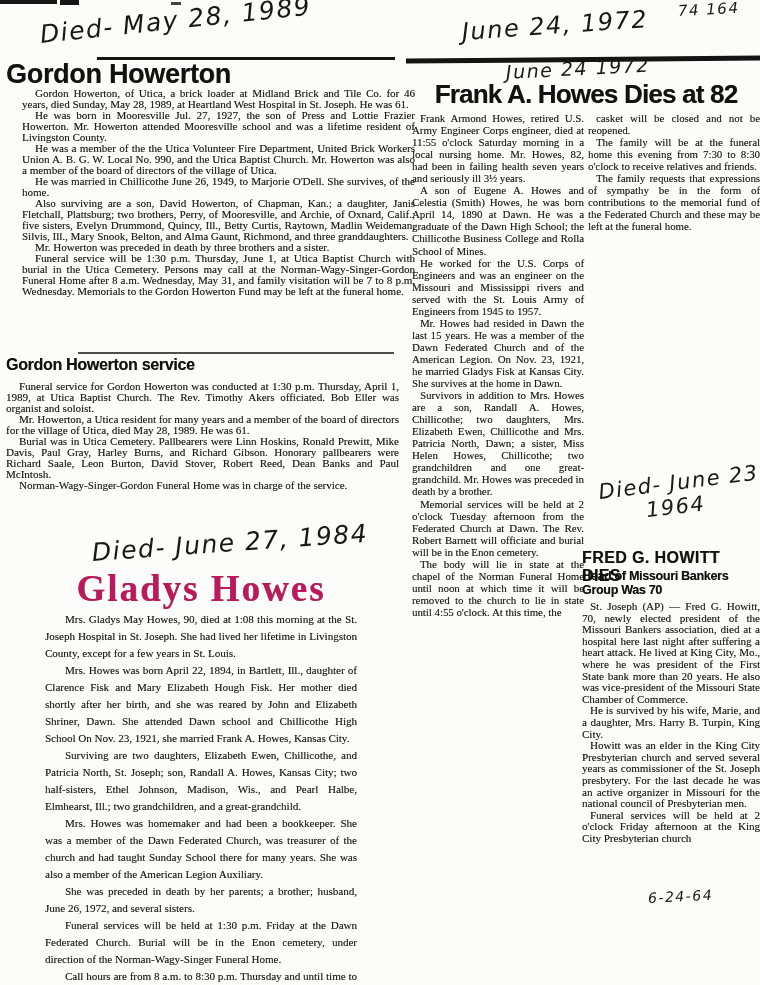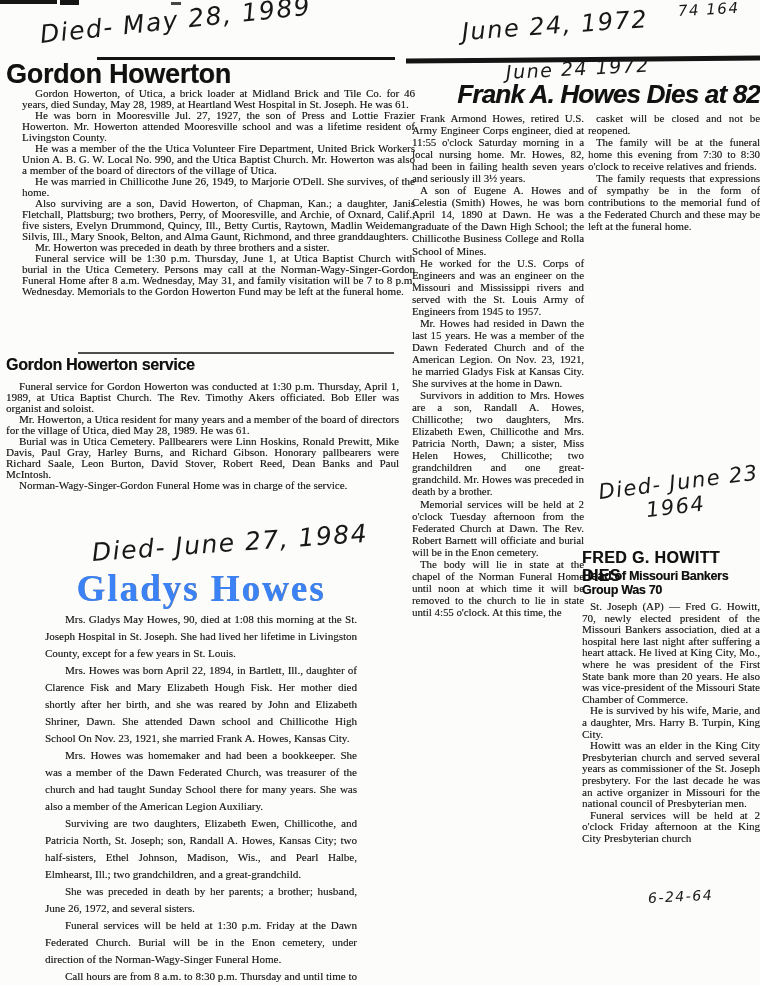--- a/index.html
+++ b/index.html
@@ -21,21 +21,21 @@
   .ind20 p{text-indent:20px;}
   .ind8 p{text-indent:8px;}
   
   .h-sans{
     font-family:"Liberation Sans", sans-serif;font-weight:bold;
     text-align:left;color:#111;letter-spacing:-0.3px;
     text-shadow:0.3px 0.3px 0 rgba(0,0,0,0.5);
   }
   .h-serif{
     font-family:"Liberation Serif", serif;font-weight:bold;
-    text-align:center;color:#3b82f6;letter-spacing:2px;
+    text-align:center;color:#be185d;letter-spacing:2px;
     text-shadow:0.4px 0.4px 0 rgba(0,0,0,0.5);
   }
   
   .hw{
     font-family:"DejaVu Sans", sans-serif;font-style:italic;
     color:#181818;white-space:nowrap;letter-spacing:1.5px;
     transform-origin:left center;
   }
 </style>
 </head>
@@ -72,36 +72,36 @@
   <p>Norman-Wagy-Singer-Gordon Funeral Home was in charge of the service.</p>
 </div>
 
 <div class="abs hw" style="left:92px;top:538px;font-size:25px;transform:rotate(-4deg);">Died- June 27, 1984</div>
 
 <div class="abs h-serif" style="left:45px;top:567px;width:312px;font-size:37px;">Gladys Howes</div>
 
 <div class="abs copy ind20" style="left:45px;top:611px;width:312px;font-size:11px;line-height:17px;">
   <p>Mrs. Gladys May Howes, 90, died at 1:08 this morning at the St. Joseph Hospital in St. Joseph. She had lived her lifetime in Livingston County, except for a few years in St. Louis.</p>
   <p>Mrs. Howes was born April 22, 1894, in Bartlett, Ill., daughter of Clarence Fisk and Mary Elizabeth Hough Fisk. Her mother died shortly after her birth, and she was reared by John and Elizabeth Shriner, Dawn. She attended Dawn school and Chillicothe High School On Nov. 23, 1921, she married Frank A. Howes, Kansas City.</p>
+  <p>Surviving are two daughters, Elizabeth Ewen, Chillicothe, and Patricia North, St. Joseph; son, Randall A. Howes, Kansas City; two half-sisters, Ethel Johnson, Madison, Wis., and Pearl Halbe, Elmhearst, Ill.; two grandchildren, and a great-grandchild.</p>
   <p>Mrs. Howes was homemaker and had been a bookkeeper. She was a member of the Dawn Federated Church, was treasurer of the church and had taught Sunday School there for many years. She was also a member of the American Legion Auxiliary.</p>
-  <p>Surviving are two daughters, Elizabeth Ewen, Chillicothe, and Patricia North, St. Joseph; son, Randall A. Howes, Kansas City; two half-sisters, Ethel Johnson, Madison, Wis., and Pearl Halbe, Elmhearst, Ill.; two grandchildren, and a great-grandchild.</p>
   <p>She was preceded in death by her parents; a brother; husband, June 26, 1972, and several sisters.</p>
   <p>Funeral services will be held at 1:30 p.m. Friday at the Dawn Federated Church. Burial will be in the Enon cemetery, under direction of the Norman-Wagy-Singer Funeral Home.</p>
   <p>Call hours are from 8 a.m. to 8:30 p.m. Thursday and until time to move to the church at 11:30 a.m. Friday. Memorials may be made to the Dawn Federated Church and left at the funeral home.</p>
 </div>
 
 <div class="abs hw" style="left:678px;top:2px;font-size:15px;transform:rotate(-3deg);">74 164</div>
 
 <div class="abs hw" style="left:462px;top:18px;font-size:24px;transform:rotate(-4deg);">June 24, 1972</div>
 
 <div class="abs rule" style="left:406px;top:57px;width:354px;height:4.5px;transform:rotate(-0.5deg);"></div>
 
 <div class="abs hw" style="left:506px;top:61px;font-size:19px;transform:rotate(-3deg);z-index:2;">June 24 1972</div>
 
-<div class="abs h-sans" style="left:412px;top:79px;width:348px;font-size:26px;letter-spacing:-0.8px;white-space:nowrap;text-align:right;font-style:italic;">Frank A. Howes Dies at 82</div>
+<div class="abs h-sans" style="left:412px;top:79px;width:348px;font-size:26px;letter-spacing:-0.8px;white-space:nowrap;text-align:center;">Frank A. Howes Dies at 82</div>
 
 <div class="abs copy ind8" style="left:412px;top:112px;width:172px;font-size:10.8px;line-height:12.05px;">
   <p>Frank Armond Howes, retired U.S. Army Engineer Corps engineer, died at 11:55 o'clock Saturday morning in a local nursing home. Mr. Howes, 82, had been in failing health seven years and seriously ill 3½ years.</p>
   <p>A son of Eugene A. Howes and Celestia (Smith) Howes, he was born April 14, 1890 at Dawn. He was a graduate of the Dawn High School; the Chillicothe Business College and Rolla School of Mines.</p>
   <p>He worked for the U.S. Corps of Engineers and was an engineer on the Missouri and Mississippi rivers and served with the St. Louis Army of Engineers from 1945 to 1957.</p>
   <p>Mr. Howes had resided in Dawn the last 15 years. He was a member of the Dawn Federated Church and of the American Legion. On Nov. 23, 1921, he married Gladys Fisk at Kansas City. She survives at the home in Dawn.</p>
   <p>Survivors in addition to Mrs. Howes are a son, Randall A. Howes, Chillicothe; two daughters, Mrs. Elizabeth Ewen, Chillicothe and Mrs. Patricia North, Dawn; a sister, Miss Helen Howes, Chillicothe; two grandchildren and one great-grandchild. Mr. Howes was preceded in death by a brother.</p>
   <p>Memorial services will be held at 2 o'clock Tuesday afternoon from the Federated Church at Dawn. The Rev. Robert Barnett will officiate and burial will be in the Enon cemetery.</p>
   <p>The body will lie in state at the chapel of the Norman Funeral Home until noon at which time it will be removed to the church to lie in state until 4:55 o'clock. At this time, the</p>
 </div>

